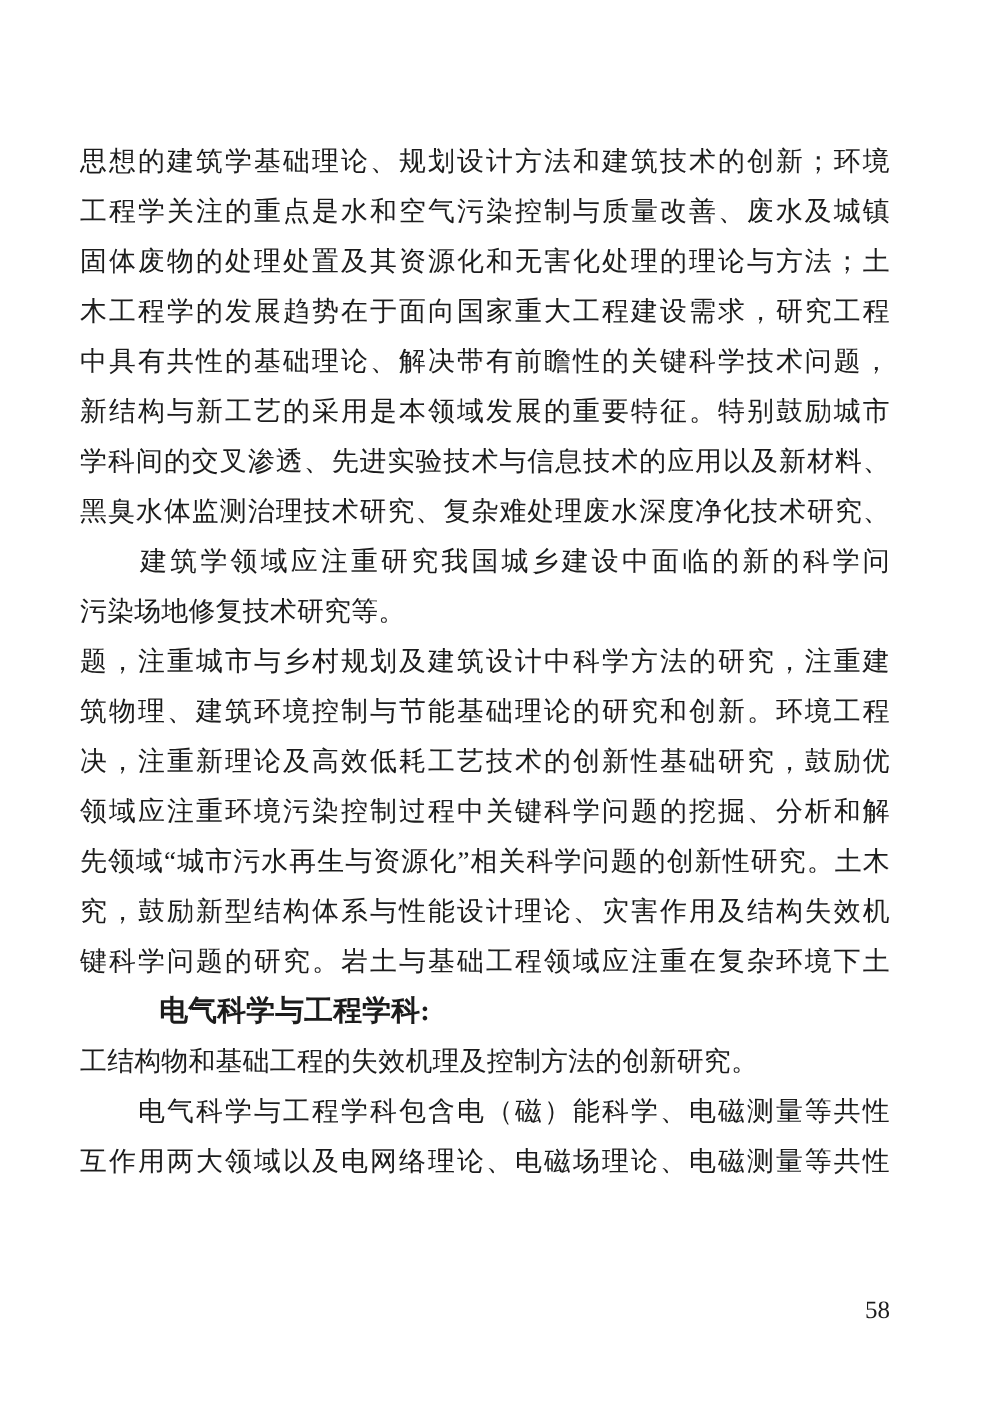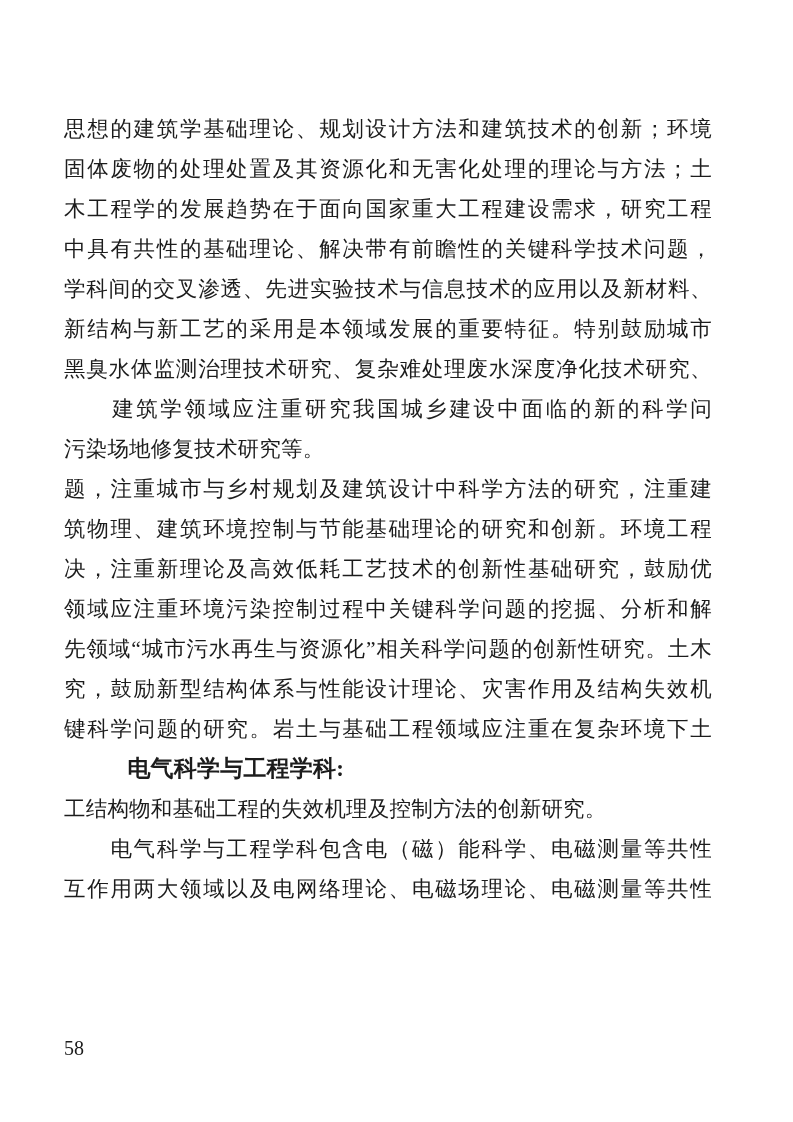--- a/index.html
+++ b/index.html
@@ -39,38 +39,39 @@
   .line.heading {
     font-weight: bold;
     font-size: 23px;
     padding-left: 17px;
   }
   .page-number {
     position: absolute;
     left: 64px;
     top: 1036px;
     width: 648px;
-    text-align: left;
+    text-align: right;
     font-size: 20px;
     line-height: 24px;
     font-family: "Liberation Serif", "DejaVu Serif", serif;
     color: #1c1c1c;
   }
 </style>
 </head>
 <body>
 
 <div class="page">
   <div class="content">
       <div class="line fill">思想的建筑学基础理论、规划设计方法和建筑技术的创新；环境</div>
+      <div class="line fill">工程学关注的重点是水和空气污染控制与质量改善、废水及城镇</div>
       <div class="line fill">固体废物的处理处置及其资源化和无害化处理的理论与方法；土</div>
       <div class="line fill">木工程学的发展趋势在于面向国家重大工程建设需求，研究工程</div>
       <div class="line fill">中具有共性的基础理论、解决带有前瞻性的关键科学技术问题，</div>
+      <div class="line fill">新结构与新工艺的采用是本领域发展的重要特征。特别鼓励城市</div>
       <div class="line fill">学科间的交叉渗透、先进实验技术与信息技术的应用以及新材料、</div>
-      <div class="line fill">新结构与新工艺的采用是本领域发展的重要特征。特别鼓励城市</div>
       <div class="line fill">黑臭水体监测治理技术研究、复杂难处理废水深度净化技术研究、</div>
       <div class="line fill">　　建筑学领域应注重研究我国城乡建设中面临的新的科学问</div>
       <div class="line">污染场地修复技术研究等。</div>
       <div class="line fill">题，注重城市与乡村规划及建筑设计中科学方法的研究，注重建</div>
       <div class="line fill">筑物理、建筑环境控制与节能基础理论的研究和创新。环境工程</div>
       <div class="line fill">决，注重新理论及高效低耗工艺技术的创新性基础研究，鼓励优</div>
       <div class="line fill">领域应注重环境污染控制过程中关键科学问题的挖掘、分析和解</div>
       <div class="line fill">先领域“城市污水再生与资源化”相关科学问题的创新性研究。土木</div>
       <div class="line fill">究，鼓励新型结构体系与性能设计理论、灾害作用及结构失效机</div>
       <div class="line fill">键科学问题的研究。岩土与基础工程领域应注重在复杂环境下土</div>

